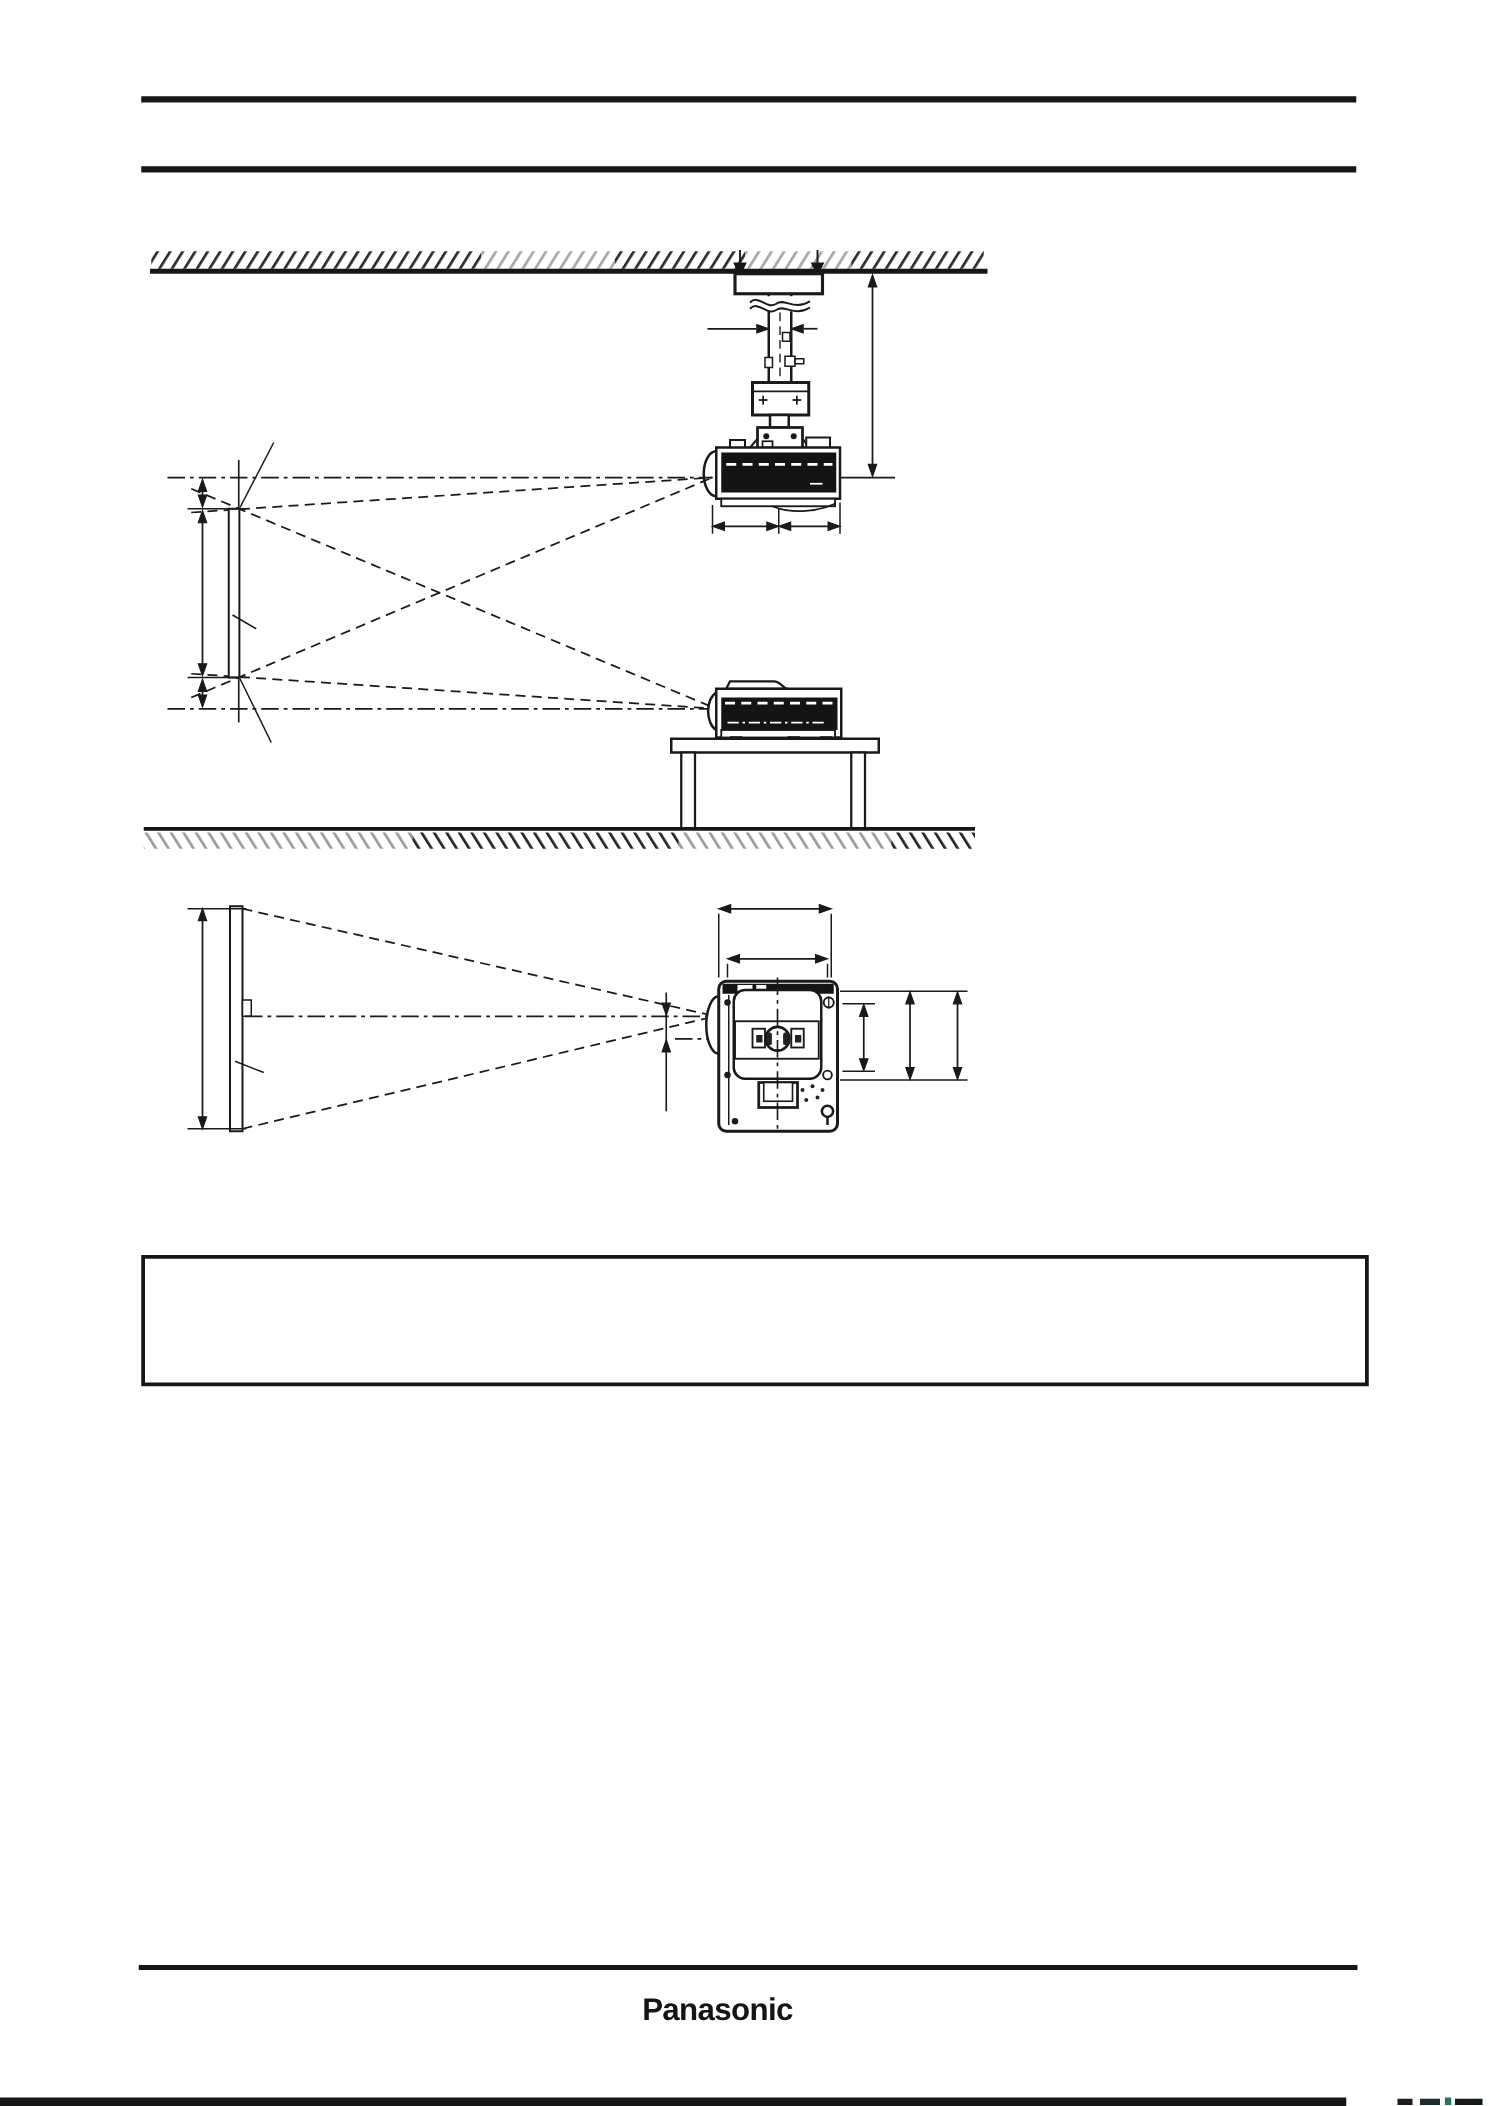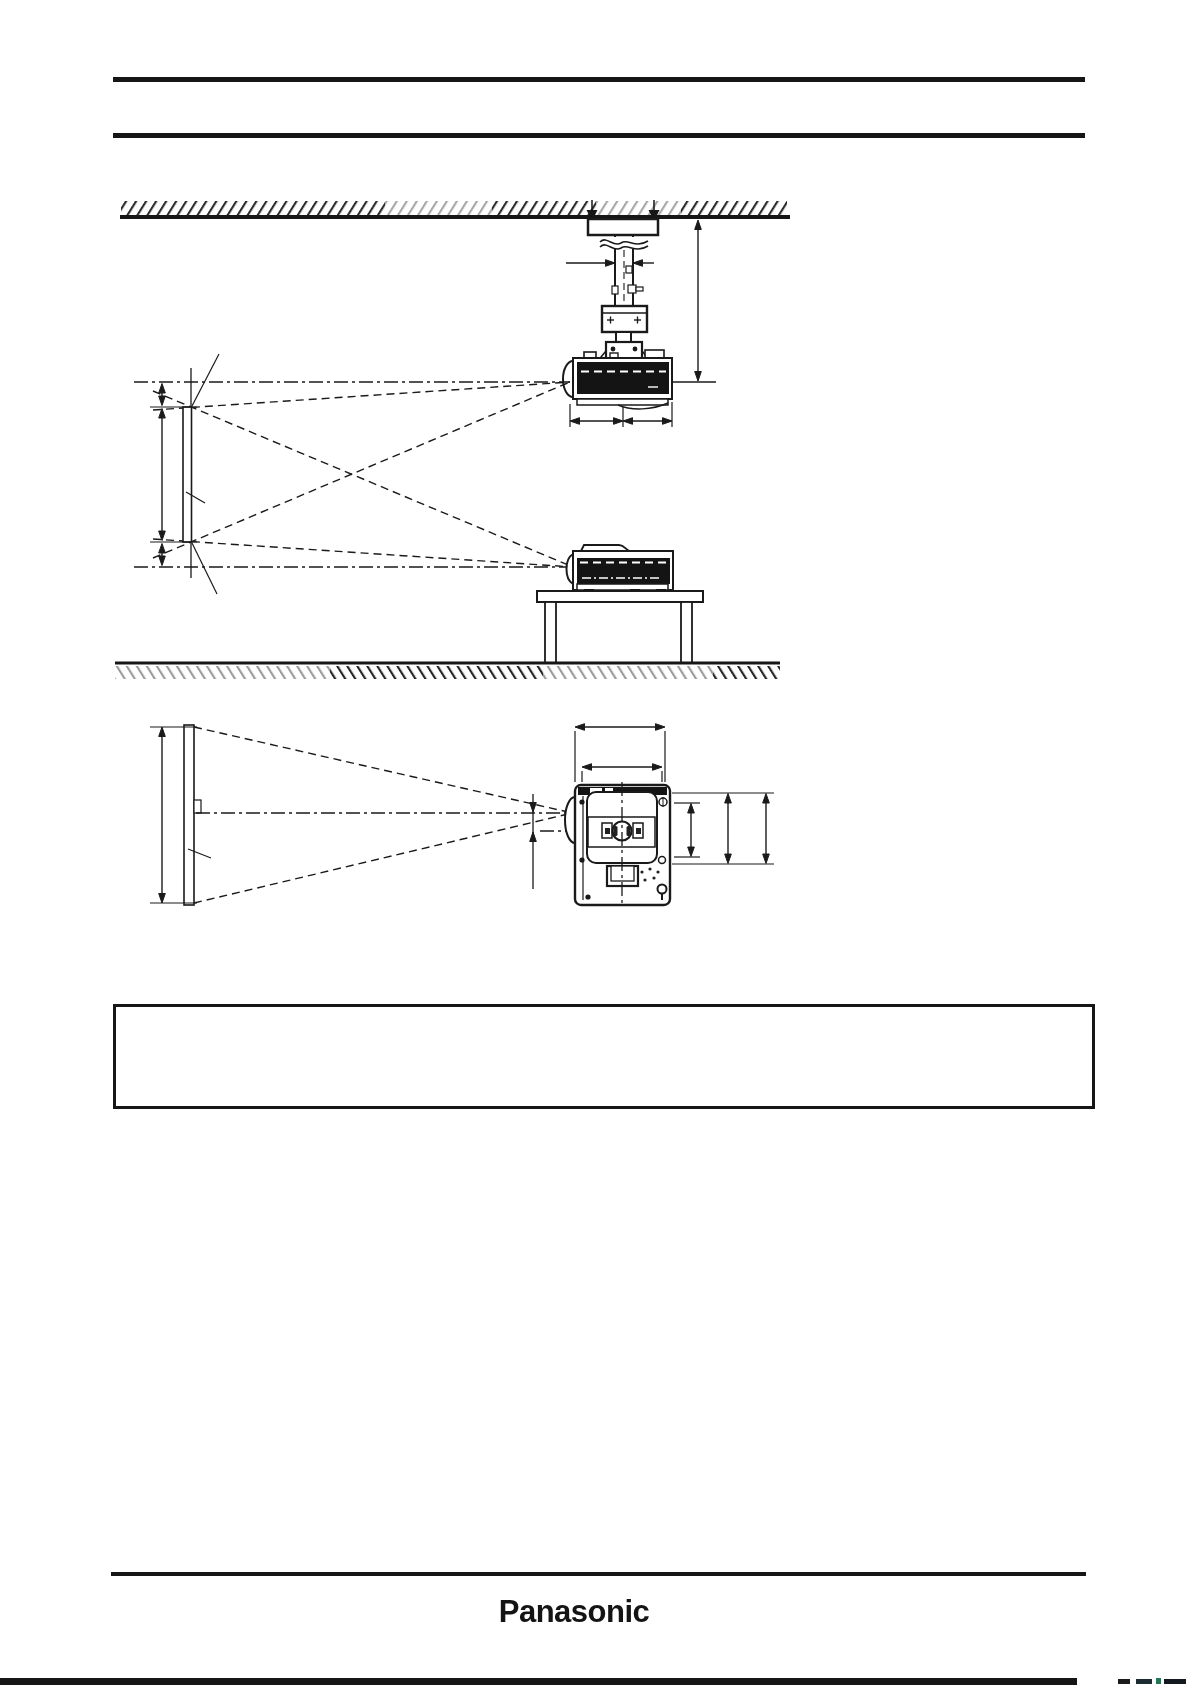--- a/index.html
+++ b/index.html
@@ -10,21 +10,21 @@
   }
   .bar{position:absolute;background:#161616;}
   .note-box{
     position:absolute;left:113px;top:1004px;width:976px;height:99px;
     border:3.5px solid #161616;background:#ffffff;
   }
   .note-box-text{padding:10px 14px;font-size:15px;color:#161616;}
   .diagram-svg{position:absolute;left:0;top:0;width:1192px;height:1685px;}
   .logo{
     position:absolute;left:0;top:1594px;width:1148px;text-align:center;
-    font-size:31px;font-weight:bold;letter-spacing:-0.5px;color:#141414;
+    font-size:25px;font-weight:bold;letter-spacing:-0.5px;color:#141414;
     font-family:"Liberation Sans", sans-serif;
   }
   .edge-noise{position:absolute;}
 </style>
 </head>
 <body>
 
 <div class="page">
 
   <div class="bar" style="left:113px;top:77px;width:972px;height:5px;"></div>

